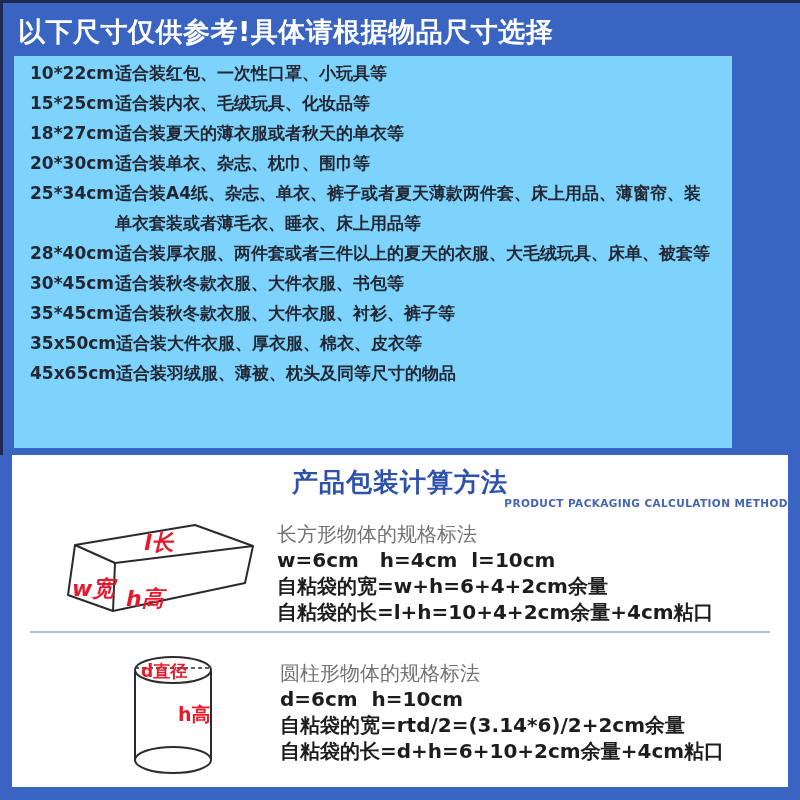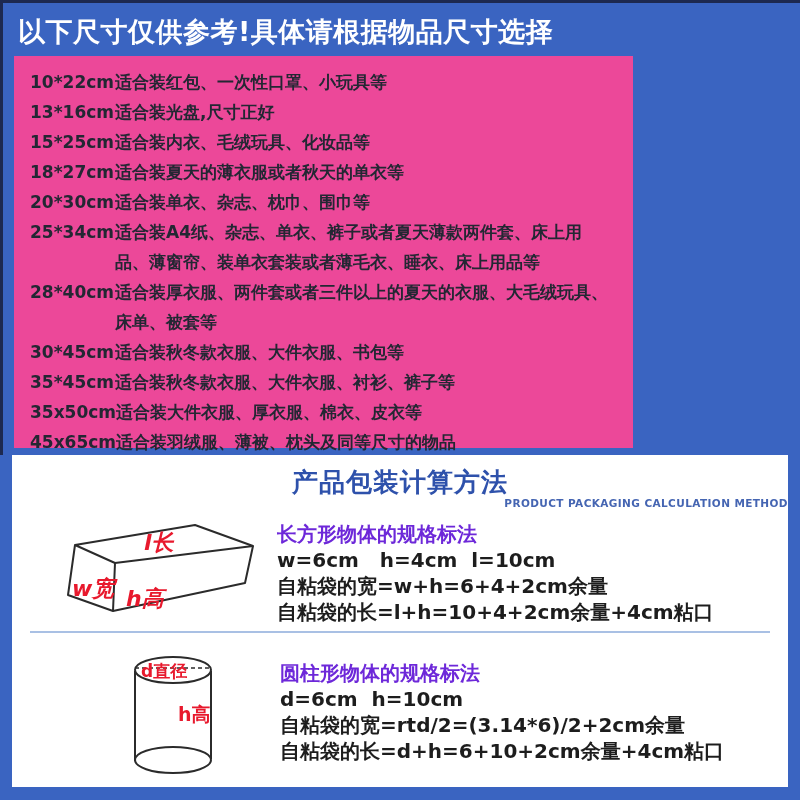--- a/index.html
+++ b/index.html
@@ -8,22 +8,22 @@
     background:#3a64c1;
     font-family:"DejaVu Sans","Liberation Sans",sans-serif;
   }
   .edge-top{position:absolute;left:0;top:0;width:800px;height:3px;background:#1d2950;}
   .edge-left{position:absolute;left:0;top:0;width:3px;height:455px;background:#1d2950;}
   .header-title{
     position:absolute;left:18px;top:14px;width:760px;
     color:#ffffff;font-size:27px;font-weight:bold;letter-spacing:0.5px;
   }
   .size-panel{
-    position:absolute;left:14px;top:56px;width:619px;height:392px;
-    background:#ec4899;box-sizing:border-box;padding-top:11px;
+    position:absolute;left:14px;top:56px;width:718px;height:392px;
+    background:#7dd3fc;box-sizing:border-box;padding-top:2px;
   }
   .row{display:flex;align-items:flex-start;}
   .size{
     flex:0 0 85px;margin-left:16px;line-height:30px;
     font-size:17px;font-weight:600;color:#232733;white-space:nowrap;
   }
   .desc{
     flex:1;padding-right:18px;line-height:30px;
     font-size:17px;font-weight:600;color:#232733;
   }
@@ -47,21 +47,21 @@
   }
   .lbl-l{left:84px;top:10px;font-size:22px;}
   .lbl-w{left:12px;top:56px;font-size:22px;}
   .lbl-h{left:66px;top:66px;font-size:22px;}
   .lbl-d{left:13px;top:8px;font-size:17px;}
   .lbl-ch{left:50px;top:50px;font-size:19px;}
   .calc-block{position:absolute;}
   .block-box{left:265px;top:66px;}
   .block-cyl{left:268px;top:205px;}
   .calc-heading{
-    font-size:20px;font-weight:bold;color:#6d28d9;line-height:26px;white-space:pre-wrap;
+    font-size:20px;font-weight:normal;color:#737373;line-height:26px;white-space:pre-wrap;
   }
   .calc-line{
     font-size:20px;font-weight:bold;color:#1d1d1d;line-height:26px;white-space:pre-wrap;
   }
   .divider{
     position:absolute;left:18px;top:176px;width:740px;height:2px;background:#a9c0e4;
   }
   svg{display:block;}
 </style>
 </head>
@@ -70,24 +70,20 @@
 <div class="canvas">
   <div class="edge-top"></div>
   <div class="edge-left"></div>
 
   <div class="header-title">以下尺寸仅供参考!具体请根据物品尺寸选择</div>
 
   <div class="size-panel">
     <div class="row">
       <span class="size">10*22cm</span>
       <span class="desc">适合装红包、一次性口罩、小玩具等</span>
-    </div>
-    <div class="row">
-      <span class="size">13*16cm</span>
-      <span class="desc">适合装光盘,尺寸正好</span>
     </div>
     <div class="row">
       <span class="size">15*25cm</span>
       <span class="desc">适合装内衣、毛绒玩具、化妆品等</span>
     </div>
     <div class="row">
       <span class="size">18*27cm</span>
       <span class="desc">适合装夏天的薄衣服或者秋天的单衣等</span>
     </div>
     <div class="row">

